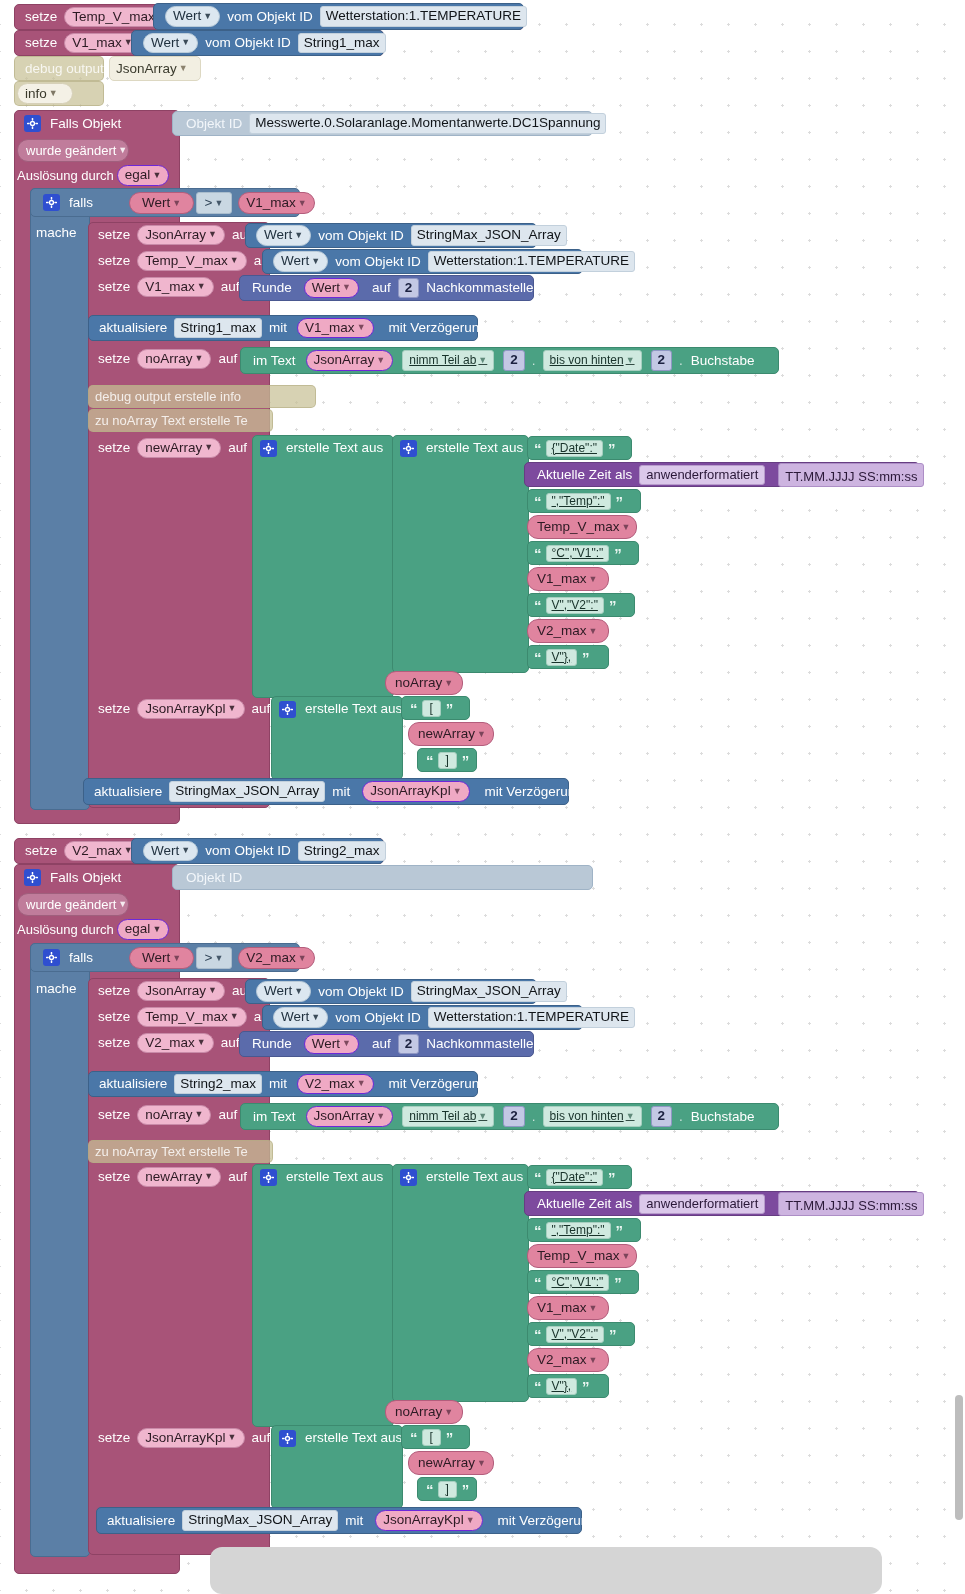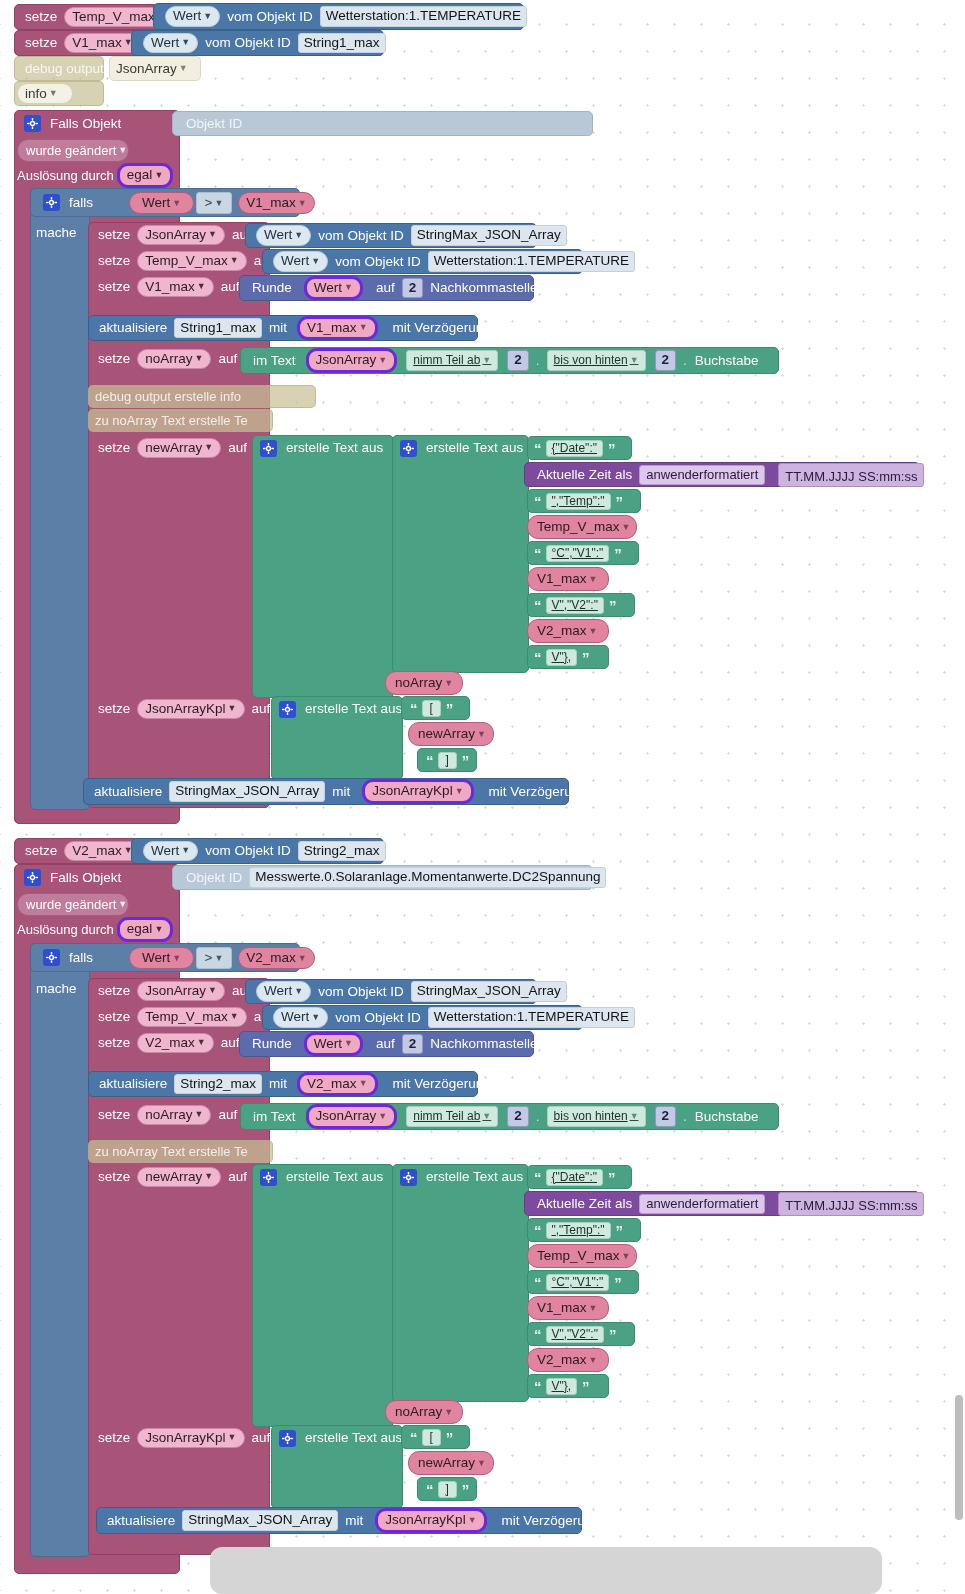--- a/index.html
+++ b/index.html
@@ -30,21 +30,21 @@
   .c-math     {background:#5b6bab;border:1px solid #4a5890;}
   .c-time     {background:#7d4a9e;border:1px solid #663d82;}
   .c-ghost    {background:rgba(199,192,150,.72);border:1px solid rgba(180,173,130,.6);color:rgba(255,255,255,.82);}
   .c-cmp      {background:#c9d7e2;border:1px solid #aabdcd;color:#2f4356;}
   .c-upd      {background:#4a77a8;border:1px solid #3c6189;}
 
   
   .fld{border-radius:11px;padding:2px 7px 3px;margin:0 3px;display:inline-flex;
        align-items:center;font-size:13.5px;line-height:1;}
   .f-pink  {background:#f0b6ce;color:#2c1a23;border:1px solid #c98aa8;}
-  .f-pink2 {background:#efa9c4;color:#2c1a23;border:3px solid #6d28d9;}
+  .f-pink2 {background:#efa9c4;color:#2c1a23;border:1px solid #6d28d9;}
   .f-white {background:#dde6ee;color:#101418;border:1px solid #c2d0dc;border-radius:3px;padding:2px 5px 3px;}
   .f-green {background:#cfe9df;color:#18322a;border:1px solid #a6cfc0;border-radius:3px;padding:1px 5px 2px;font-size:12px;text-decoration:underline;}
   .f-num   {background:#c3c8e4;color:#1c2140;border:1px solid #8f97c4;border-radius:3px;padding:2px 6px 3px;font-weight:bold;}
   .f-lav   {background:#dbc8ea;color:#2a1838;border:1px solid #b79ccb;border-radius:3px;padding:2px 6px 3px;}
   .f-lav2  {background:#cdb4e0;color:#2a1838;border:1px solid #ad8ec6;border-radius:3px;padding:6px 6px 3px;}
   .f-drop  {background:#dce7f0;color:#20313f;border:1px solid #b9cbd9;border-radius:11px;padding:2px 7px 3px;}
 
   .cw{font-size:9px;margin-left:2px;opacity:.85;}
   .lbl{padding:0 4px;}
   .q{color:#eaf6f1;font-size:15px;font-weight:bold;padding:0 2px;letter-spacing:-1px;}
@@ -121,20 +121,21 @@
             <line x1="5.5" y1="9" x2="5.5" y2="10.4"></line>
             <line x1="0.6" y1="5.5" x2="2" y2="5.5"></line>
             <line x1="9" y1="5.5" x2="10.4" y2="5.5"></line>
           </g>
         </svg>
     </span>
     <span class="lbl">Falls Objekt</span>
   </div>
   <div class="blk c-objpale" style="left:172px;top:111px;width:421px;height:25px;padding-left:9px;">
     <span class="lbl">Objekt ID</span>
+    <span class="fld f-white">Messwerte.0.Solaranlage.Momentanwerte.DC1Spannung</span>
   </div>
   <div class="blk" style="left:17px;top:139px;width:112px;height:23px;background:#c07c9b;border:1px solid #a05f7d;border-radius:11px;padding-left:8px;font-size:13px;">
     <span>wurde geändert</span>
       <span class="cw">▼</span>
   </div>
   <div class="blk" style="left:17px;top:164px;width:155px;height:23px;background:none;border:none;font-size:13px;">
     <span>Auslösung durch</span>
     <span class="fld f-pink2">
         <span>egal</span>
         <span class="cw">▼</span>
@@ -442,21 +443,20 @@
             <line x1="5.5" y1="9" x2="5.5" y2="10.4"></line>
             <line x1="0.6" y1="5.5" x2="2" y2="5.5"></line>
             <line x1="9" y1="5.5" x2="10.4" y2="5.5"></line>
           </g>
         </svg>
     </span>
     <span class="lbl">Falls Objekt</span>
   </div>
   <div class="blk c-objpale" style="left:172px;top:865px;width:421px;height:25px;padding-left:9px;">
     <span class="lbl">Objekt ID</span>
-    <span class="fld f-white">Messwerte.0.Solaranlage.Momentanwerte.DC2Spannung</span>
   </div>
   <div class="blk" style="left:17px;top:893px;width:112px;height:23px;background:#c07c9b;border:1px solid #a05f7d;border-radius:11px;padding-left:8px;font-size:13px;">
     <span>wurde geändert</span>
       <span class="cw">▼</span>
   </div>
   <div class="blk" style="left:17px;top:918px;width:155px;height:23px;background:none;border:none;font-size:13px;">
     <span>Auslösung durch</span>
     <span class="fld f-pink2">
         <span>egal</span>
         <span class="cw">▼</span>

